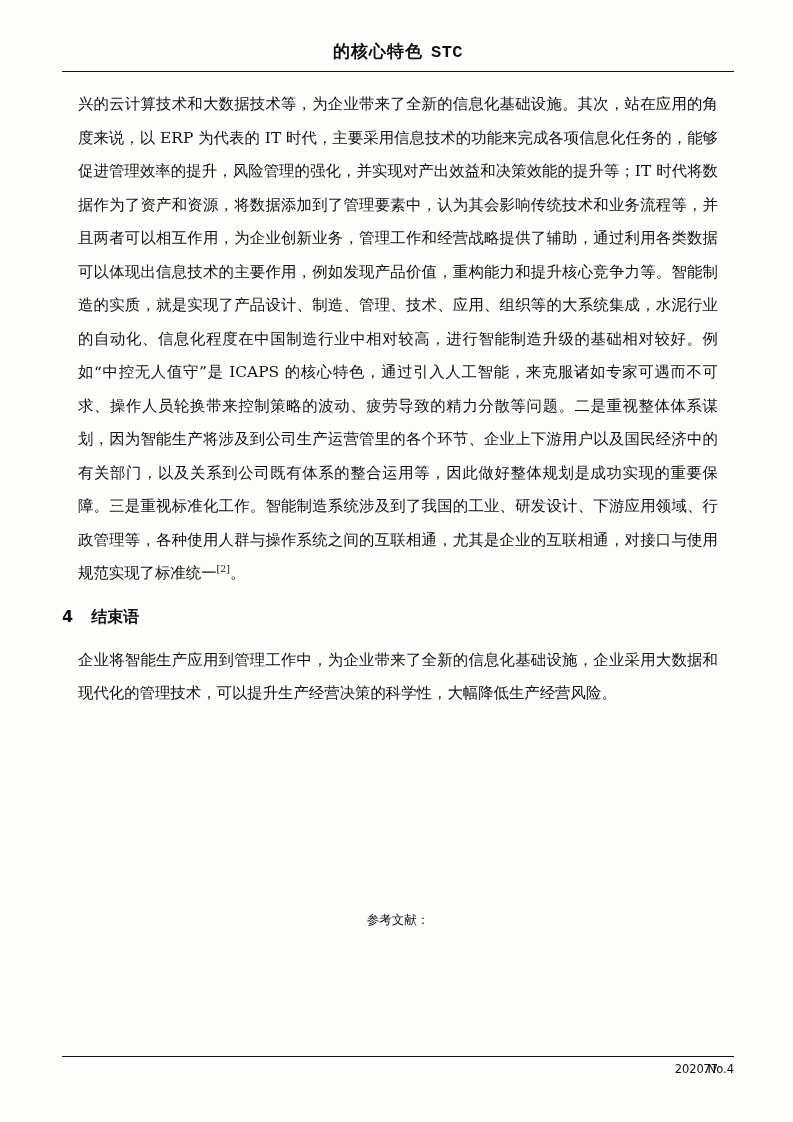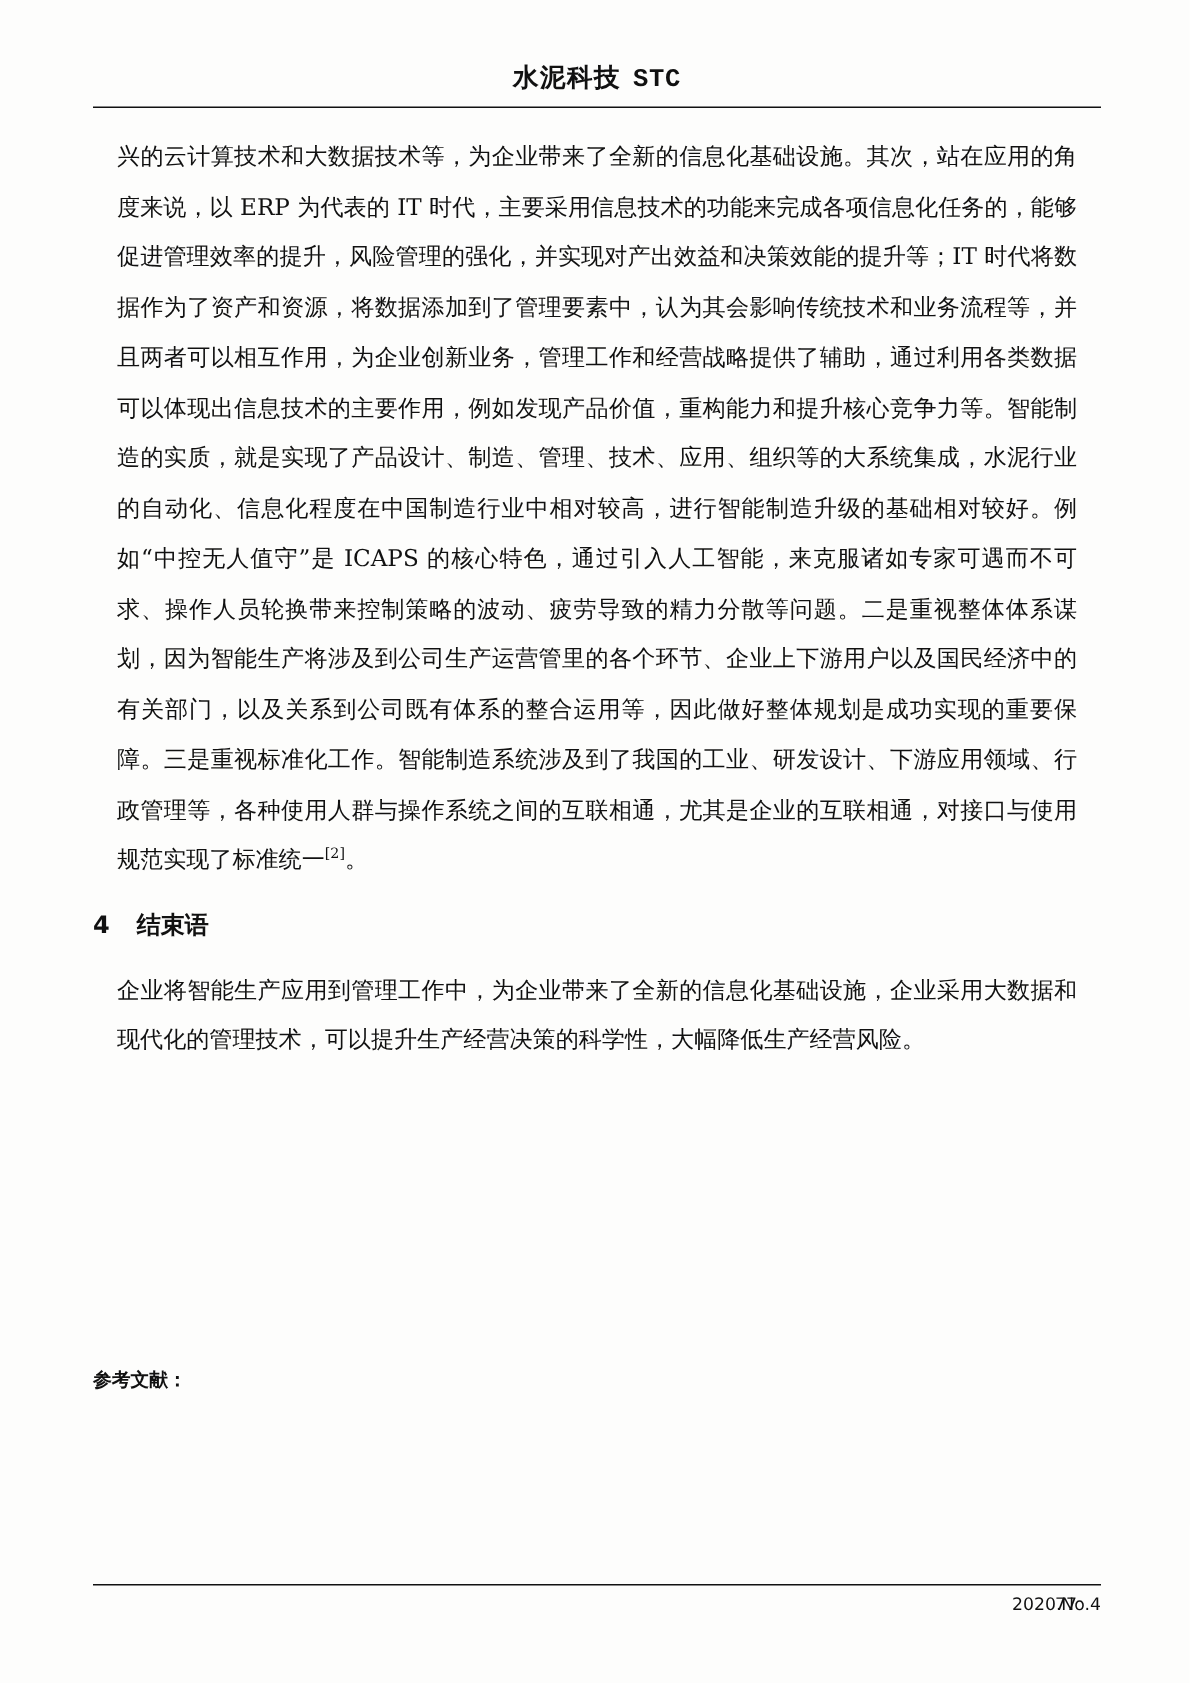--- a/index.html
+++ b/index.html
@@ -80,24 +80,25 @@
   }
   
   .refs {
     position: absolute;
     left: 62px;
     top: 912px;
     width: 672px;
   }
   .refs-title {
     font-family: "DejaVu Sans", sans-serif;
-    font-weight: bold;
+    font-weight: normal;
     font-size: 12.5px;
     color: #111;
     margin-bottom: 8px;
+    text-align: center;
   }
   .ref-item {
     font-family: "DejaVu Sans Mono", monospace;
     font-size: 11.6px;
     line-height: 19px;
     color: #111;
     text-align: justify;
     margin-bottom: 1px;
   }
   
@@ -130,21 +131,21 @@
   }
 </style>
 </head>
 <body>
 
 <div class="page">
 
   <div class="content">
 
     <div class="header">
-      <span>水泥科技</span><span class="stc">STC</span>
+      <span>的核心特色</span><span class="stc">STC</span>
     </div>
     <div class="header-rule"></div>
 
     <div class="body-text">
       <p><span>兴的云计算技术和大数据技术等，为企业带来了全新的信息化基础设施。其次，站在应用的角度来说，以 ERP 为代表的 IT 时代，主要采用信息技术的功能来完成各项信息化任务的，能够促进管理效率的提升，风险管理的强化，并实现对产出效益和决策效能的提升等；IT 时代将数据作为了资产和资源，将数据添加到了管理要素中，认为其会影响传统技术和业务流程等，并且两者可以相互作用，为企业创新业务，管理工作和经营战略提供了辅助，通过利用各类数据可以体现出信息技术的主要作用，例如发现产品价值，重构能力和提升核心竞争力等。智能制造的实质，就是实现了产品设计、制造、管理、技术、应用、组织等的大系统集成，水泥行业的自动化、信息化程度在中国制造行业中相对较高，进行智能制造升级的基础相对较好。例如“中控无人值守”是 ICAPS 的核心特色，通过引入人工智能，来克服诸如专家可遇而不可求、操作人员轮换带来控制策略的波动、疲劳导致的精力分散等问题。二是重视整体体系谋划，因为智能生产将涉及到公司生产运营管里的各个环节、企业上下游用户以及国民经济中的有关部门，以及关系到公司既有体系的整合运用等，因此做好整体规划是成功实现的重要保障。三是重视标准化工作。智能制造系统涉及到了我国的工业、研发设计、下游应用领域、行政管理等，各种使用人群与操作系统之间的互联相通，尤其是企业的互联相通，对接口与使用规范实现了标准统一</span><sup>[2]</sup><span>。</span></p>
     </div>
 
     <div class="section-heading">
       <span class="num">4</span><span>结束语</span>
     </div>

